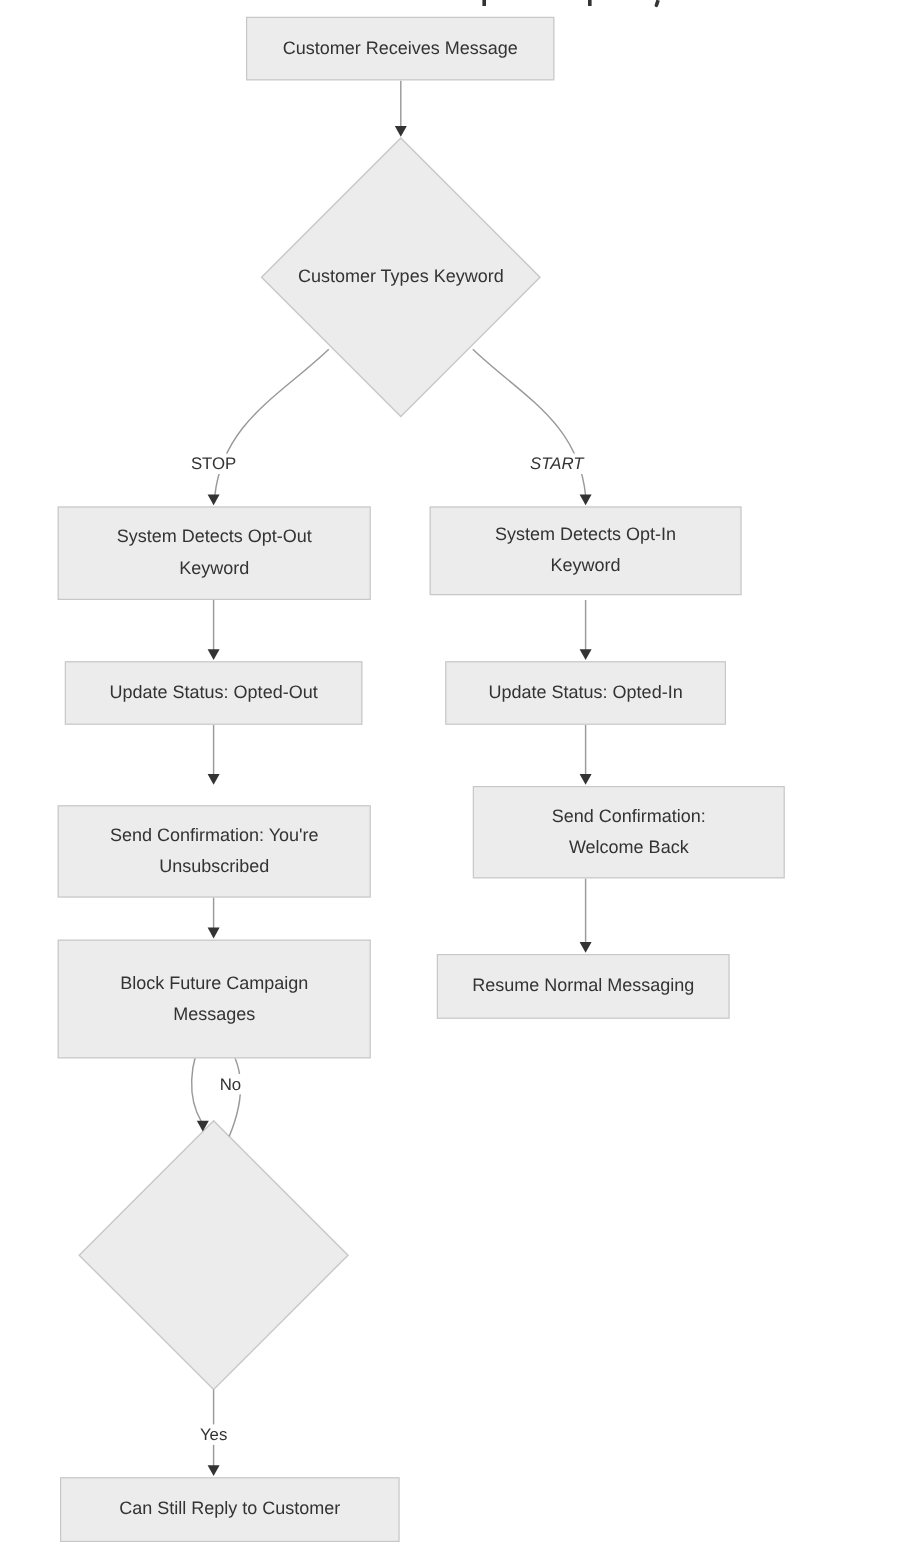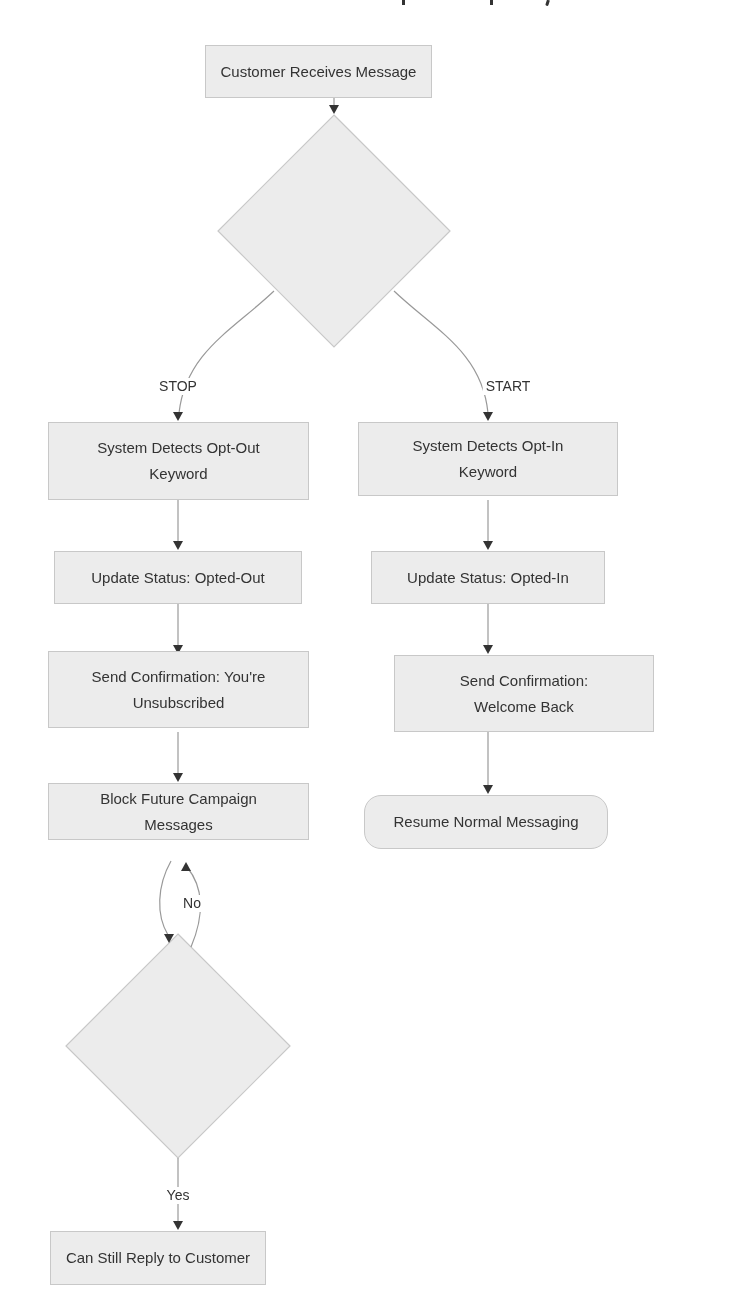--- a/index.html
+++ b/index.html
@@ -72,48 +72,49 @@
     <path class="edge" d="M488,500 L488,542"></path>
     <polygon class="arrowhead" points="483,541 493,541 488,550"></polygon>
 
     <path class="edge" d="M488,604 L488,646"></path>
     <polygon class="arrowhead" points="483,645 493,645 488,654"></polygon>
 
     <path class="edge" d="M488,732 L488,786"></path>
     <polygon class="arrowhead" points="483,785 493,785 488,794"></polygon>
   </svg>
 
-  <div class="node" style="left:205px;top:14px;width:227px;height:53px;margin-top:31px;">Customer Receives Message</div>
+  <div class="node" style="left:205px;top:14px;width:257px;height:53px;">Customer Receives Message</div>
 
   <div class="node" style="left:48px;top:422px;width:261px;height:78px;text-align:center;">System Detects Opt-Out
 Keyword</div>
 
   <div class="node" style="left:54px;top:551px;width:248px;height:53px;">Update Status: Opted-Out</div>
 
-  <div class="node" style="left:48px;top:651px;width:261px;height:77px;">Send Confirmation: You're
+  <div class="node" style="left:48px;top:671px;width:261px;height:77px;">Send Confirmation: You're
 Unsubscribed</div>
 
-  <div class="node" style="left:48px;top:783px;width:261px;height:57px;">Block Future Campaign
+  <div class="node" style="left:48px;top:783px;width:261px;height:99px;">Block Future Campaign
 Messages</div>
 
-  <div class="node" style="left:50px;top:1231px;width:216px;height:54px;">Can Still Reply to Customer</div>
+  <div class="node" style="left:50px;top:1231px;width:283px;height:54px;">Can Still Reply to Customer</div>
 
   <div class="node" style="left:358px;top:422px;width:260px;height:74px;">System Detects Opt-In
 Keyword</div>
 
   <div class="node" style="left:371px;top:551px;width:234px;height:53px;text-align:right;">Update Status: Opted-In</div>
 
   <div class="node" style="left:358px;top:655px;width:260px;height:77px;margin-left:36px;">Send Confirmation:
 Welcome Back</div>
 
-  <div class="node" style="left:364px;top:795px;width:244px;height:54px;border-radius:17px;">Resume Normal Messaging</div>
+  <div class="node" style="left:364px;top:795px;width:244px;height:54px;">Resume Normal Messaging</div>
 
+  <div class="dlabel" style="left:334px;top:218px;">Customer Types Keyword</div>
 
 
   <div class="elabel" style="left:178px;top:378px;">STOP</div>
 
-  <div class="elabel" style="left:508px;top:378px;">START</div>
+  <div class="elabel" style="left:464px;top:378px;font-style:italic;">START</div>
 
   <div class="elabel" style="left:192px;top:895px;">No</div>
 
   <div class="elabel" style="left:178px;top:1187px;">Yes</div>
 
 </div>
 
 </body></html>

